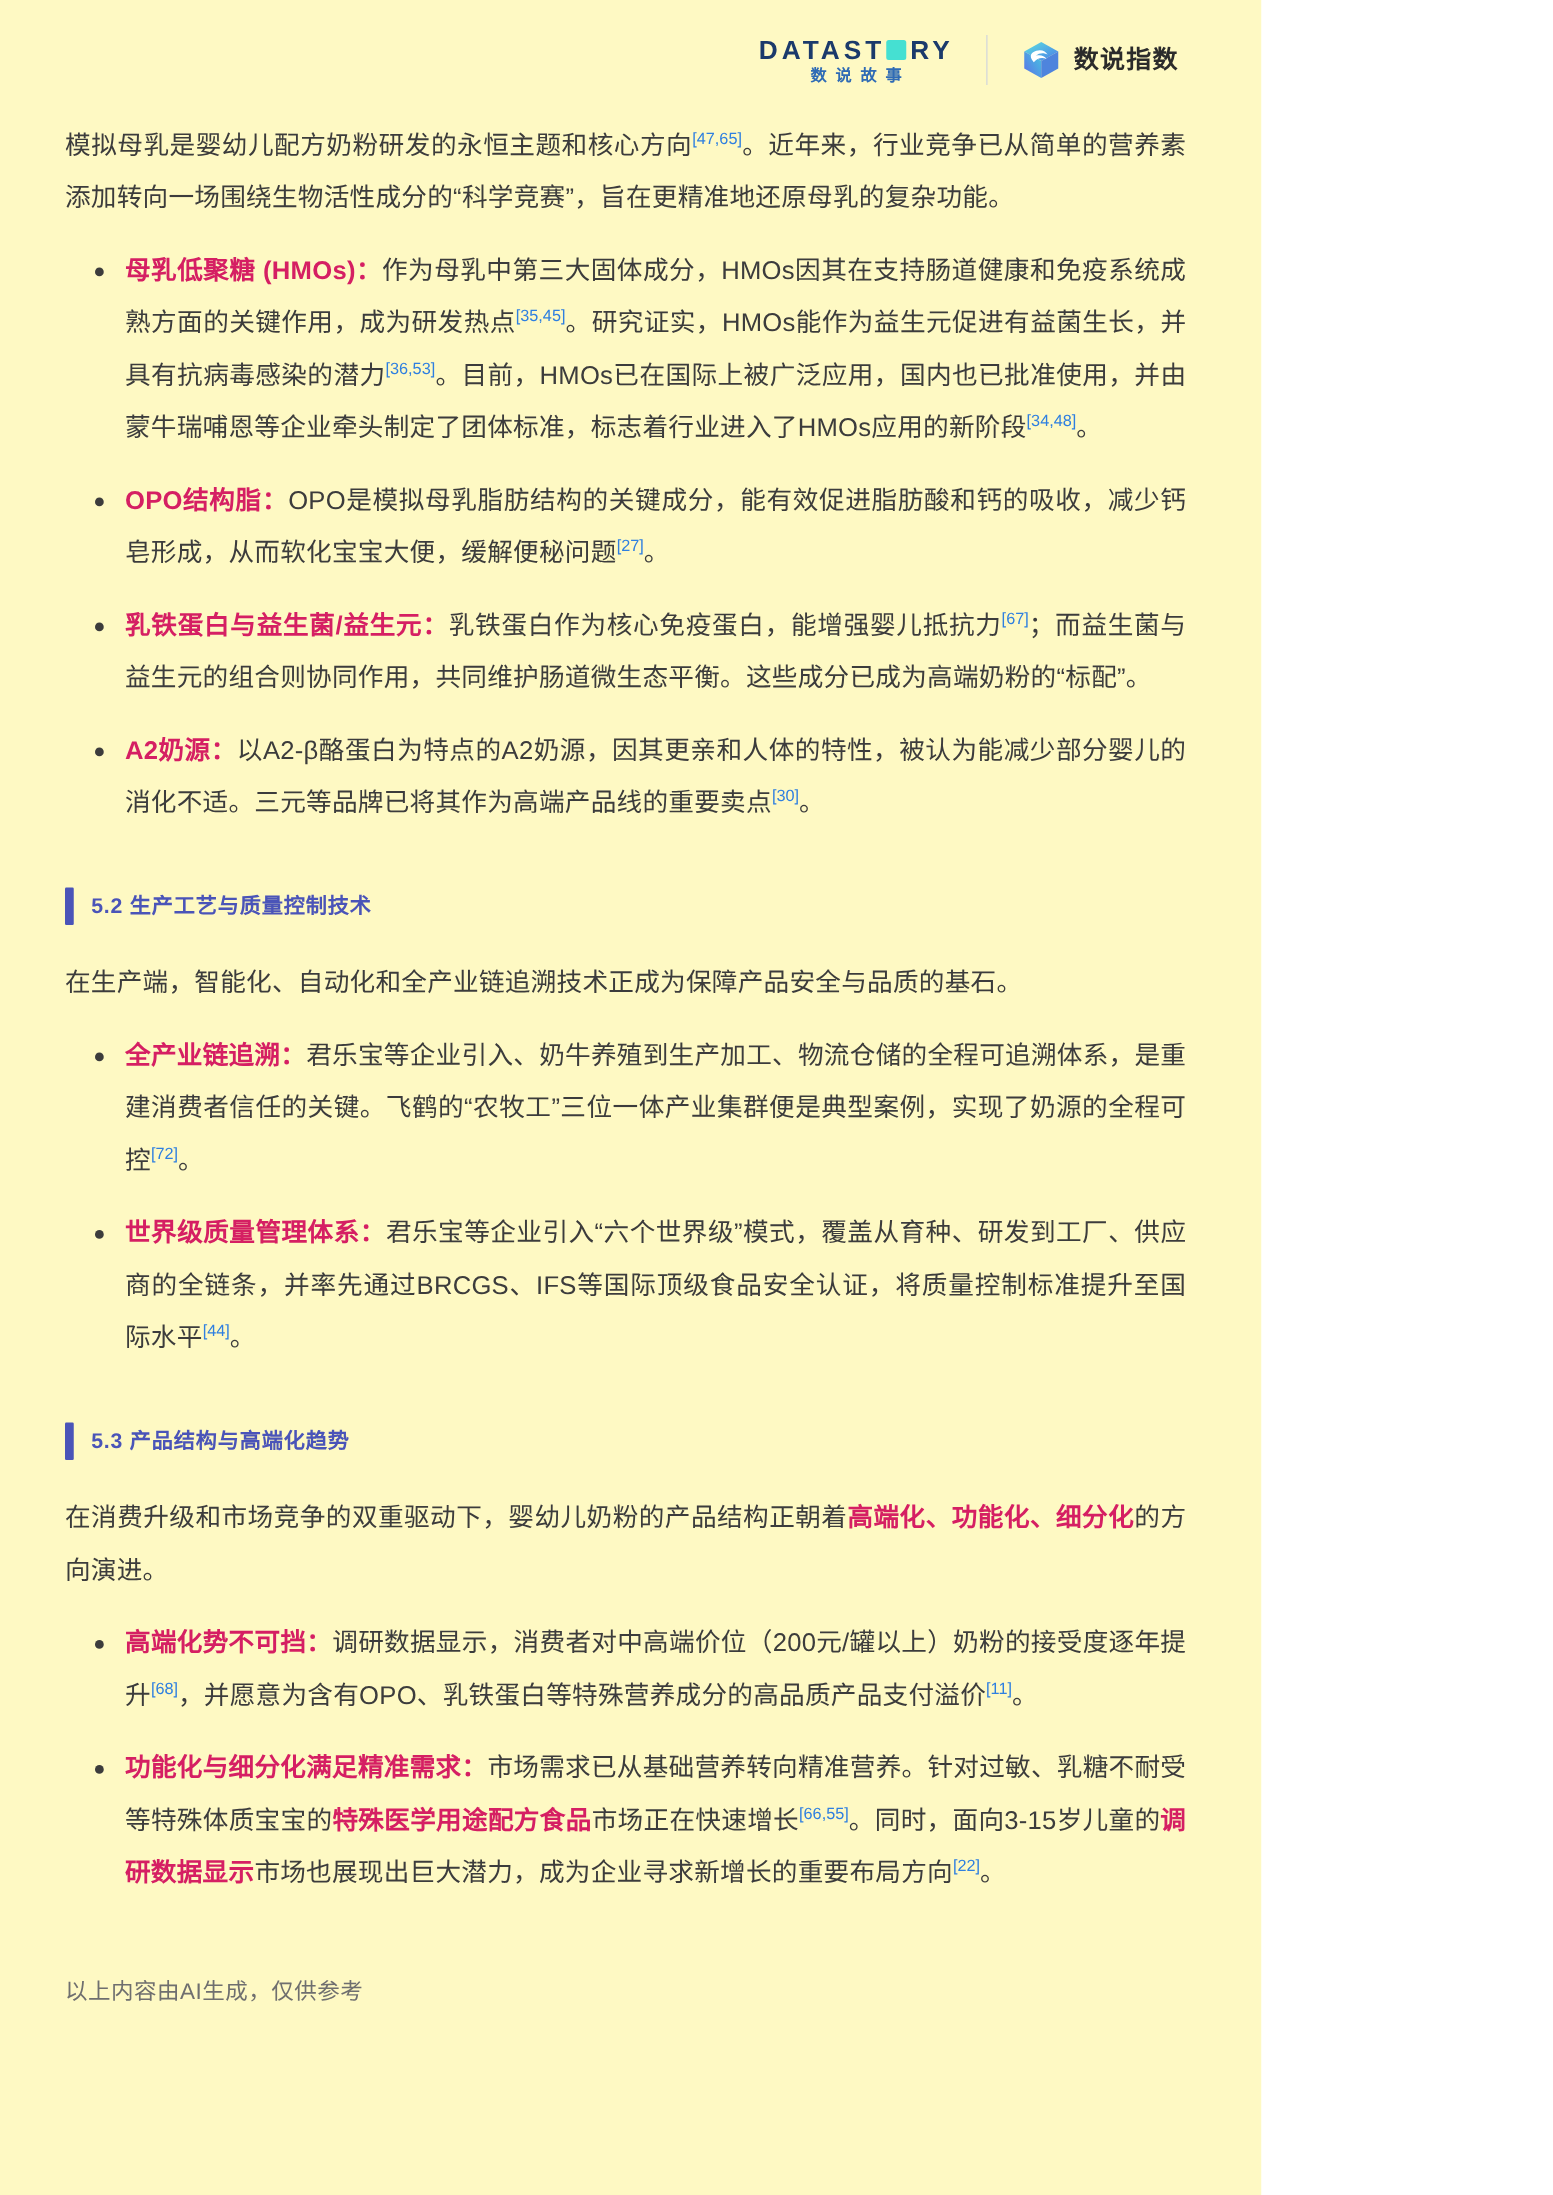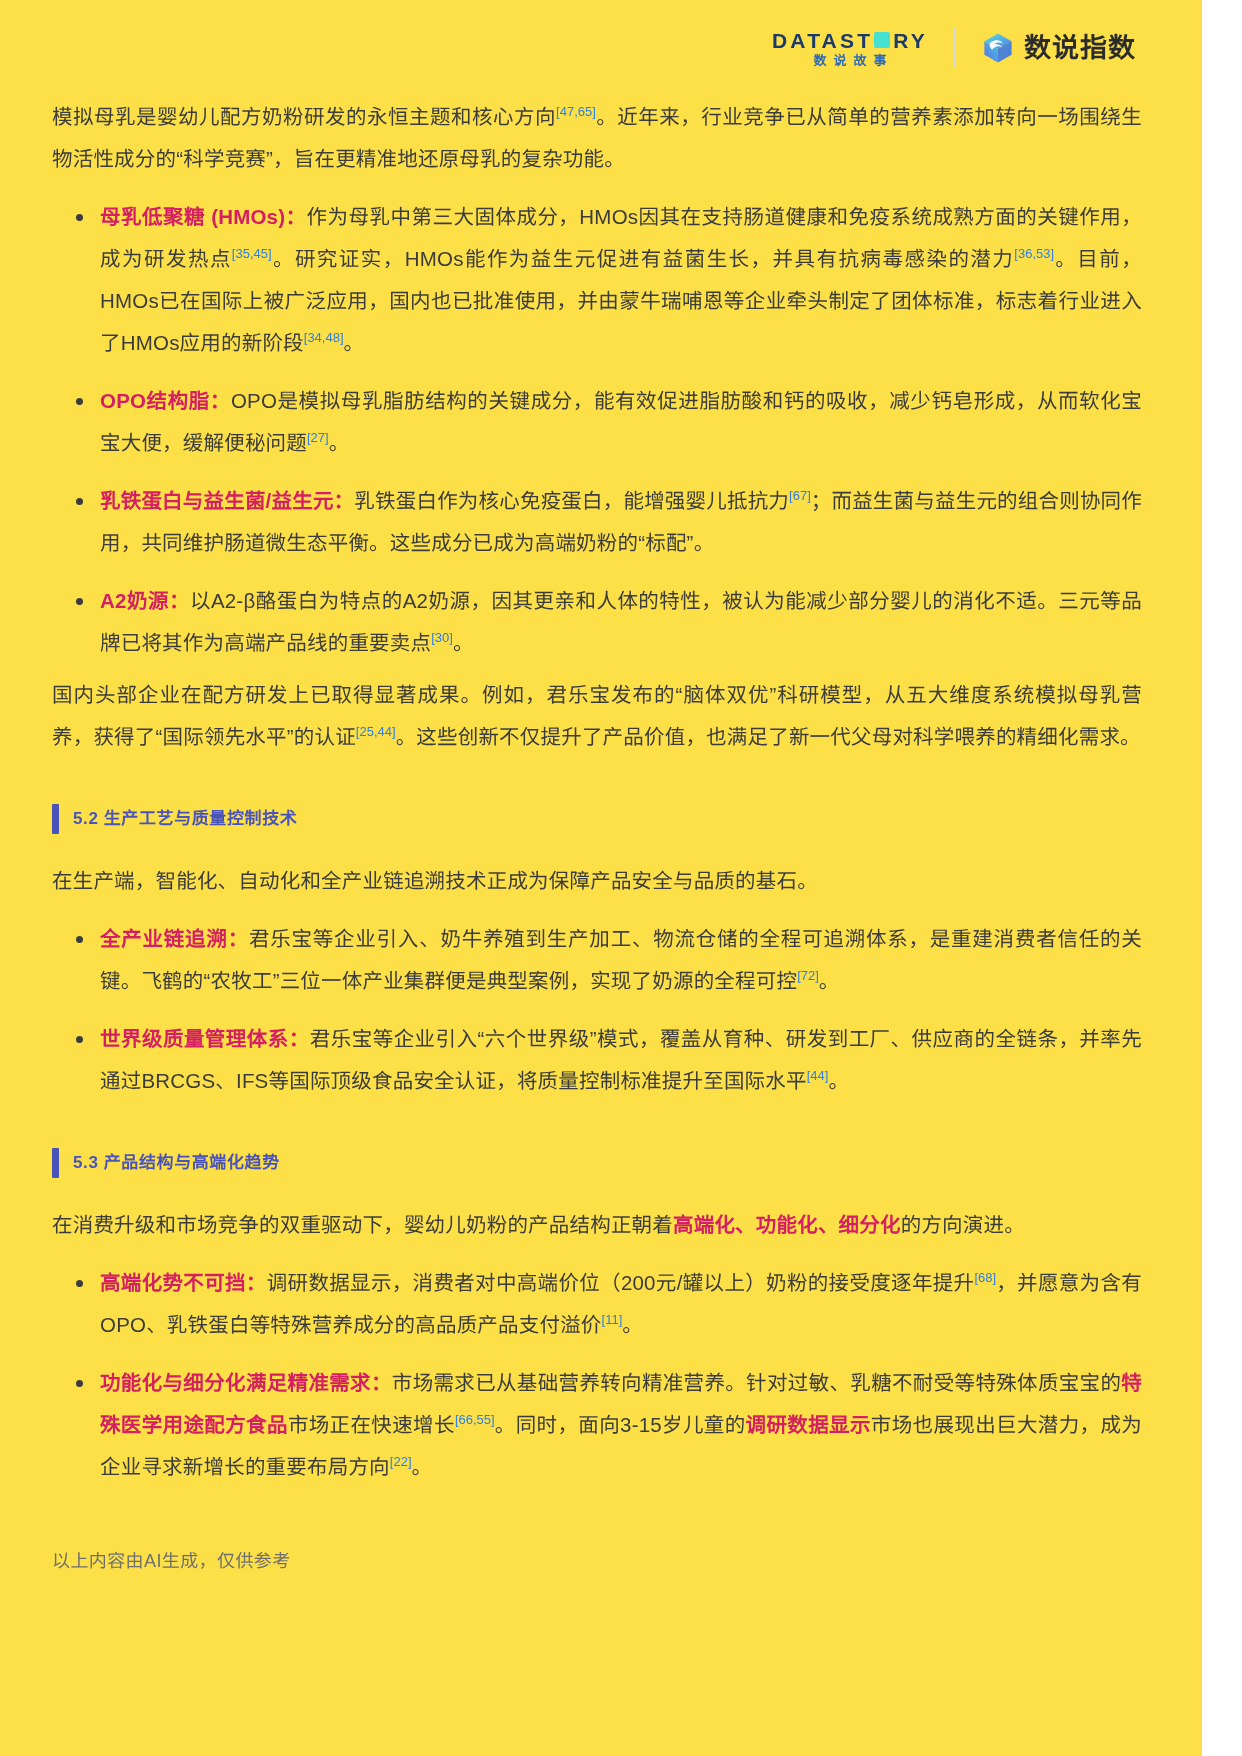--- a/index.html
+++ b/index.html
@@ -11,25 +11,25 @@
   body {
     width: 1242px;
     min-height: 1756px;
     font-family: "Liberation Sans", "DejaVu Sans", sans-serif;
     color: #3b3b3b;
     -webkit-font-smoothing: antialiased;
   }
 
   .page {
     position: relative;
-    width: 1202px;
+    width: 1009px;
     min-height: 1756px;
     box-sizing: border-box;
     padding: 0 52px 0 52px;
-    background: #fde047;
+    background: #fef9c3;
   }
 
   
   .header {
     height: 96px;
     display: flex;
     align-items: center;
     justify-content: flex-end;
     padding-right: 14px;
     box-sizing: border-box;
@@ -81,21 +81,21 @@
     display: flex;
     align-items: center;
     gap: 9px;
   }
   .brand-index .cube {
     width: 34px;
     height: 34px;
     flex: 0 0 34px;
   }
   .brand-index .idx-text {
-    font-size: 27px;
+    font-size: 20px;
     font-weight: 700;
     color: #2b2b2b;
     letter-spacing: 1px;
     line-height: 1;
   }
 
   
   .content {
     padding: 0 8px 0 0;
   }
@@ -240,21 +240,20 @@
       <li><span class="lead">母乳低聚糖 (HMOs)：</span><span>作为母乳中第三大固体成分，HMOs因其在支持肠道健康和免疫系统成熟方面的关键作用，成为研发热点</span><span class="cite">[35,45]</span><span>。研究证实，HMOs能作为益生元促进有益菌生长，并具有抗病毒感染的潜力</span><span class="cite">[36,53]</span><span>。目前，HMOs已在国际上被广泛应用，国内也已批准使用，并由蒙牛瑞哺恩等企业牵头制定了团体标准，标志着行业进入了HMOs应用的新阶段</span><span class="cite">[34,48]</span><span>。</span></li>
 
       <li><span class="lead">OPO结构脂：</span><span>OPO是模拟母乳脂肪结构的关键成分，能有效促进脂肪酸和钙的吸收，减少钙皂形成，从而软化宝宝大便，缓解便秘问题</span><span class="cite">[27]</span><span>。</span></li>
 
       <li><span class="lead">乳铁蛋白与益生菌/益生元：</span><span>乳铁蛋白作为核心免疫蛋白，能增强婴儿抵抗力</span><span class="cite">[67]</span><span>；而益生菌与益生元的组合则协同作用，共同维护肠道微生态平衡。这些成分已成为高端奶粉的“标配”。</span></li>
 
       <li><span class="lead">A2奶源：</span><span>以A2-β酪蛋白为特点的A2奶源，因其更亲和人体的特性，被认为能减少部分婴儿的消化不适。三元等品牌已将其作为高端产品线的重要卖点</span><span class="cite">[30]</span><span>。</span></li>
 
     </ul>
 
-    <p class="para spaced-top"><span>国内头部企业在配方研发上已取得显著成果。例如，君乐宝发布的“脑体双优”科研模型，从五大维度系统模拟母乳营养，获得了“国际领先水平”的认证</span><span class="cite">[25,44]</span><span>。这些创新不仅提升了产品价值，也满足了新一代父母对科学喂养的精细化需求。</span></p>
 
     <div class="section-heading">
       <span class="bar"></span>
       <span class="htext">5.2 生产工艺与质量控制技术</span>
     </div>
 
     <p class="para">在生产端，智能化、自动化和全产业链追溯技术正成为保障产品安全与品质的基石。</p>
 
     <ul class="bullets">
 

